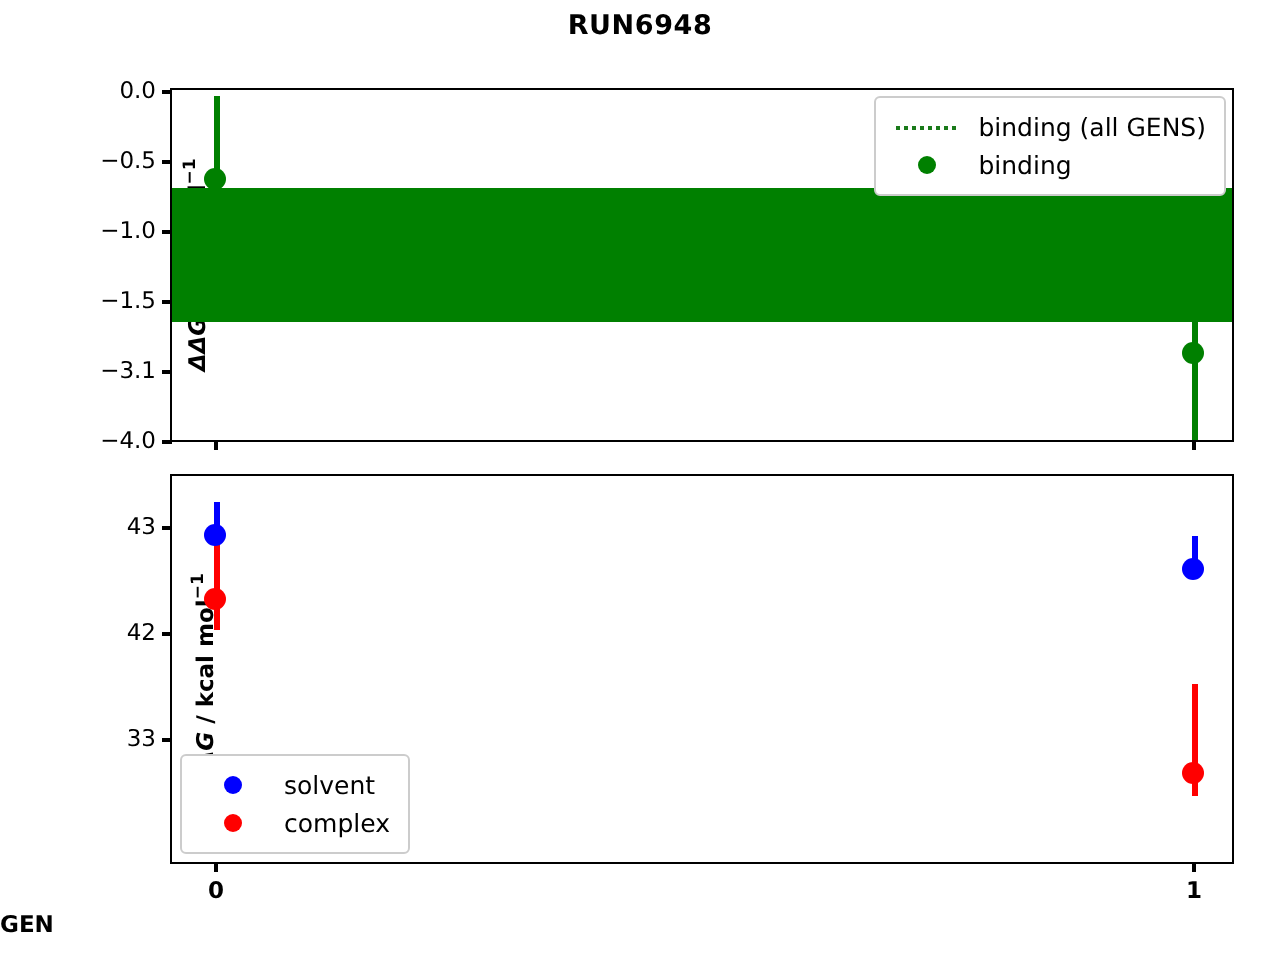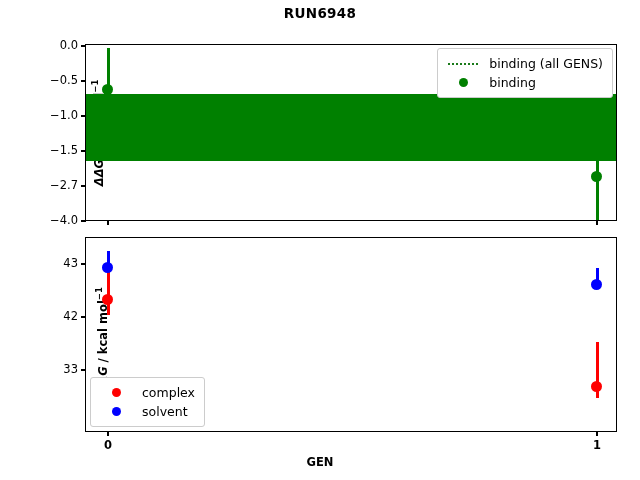--- a/index.html
+++ b/index.html
@@ -37,21 +37,21 @@
   
   .ylabel{
     position:absolute;
     transform-origin:center center;
     transform:rotate(-90deg);
     font-size:11.5px;font-weight:bold;color:#000;white-space:nowrap;text-align:center;
   }
   #ylabel-top{left:-78px;top:80px;width:180px;}
   #ylabel-bottom{left:-74px;top:90px;width:180px;}
   .xlabel{
-    position:absolute;left:0;top:455px;width:640px;text-align:center;
+    position:absolute;left:0;top:455px;width:640px;
     font-size:11.5px;font-weight:bold;color:#000;
   }
   .sup{font-size:8.5px;vertical-align:super;}
   .ital{font-style:italic;}
 
   
   .band{position:absolute;}
   .errbar{position:absolute;width:3px;margin-left:-1.5px;}
   .dot{position:absolute;border-radius:50%;}
 
@@ -95,21 +95,21 @@
     <div class="ytick" style="top:71px;">
       <span class="mark"></span>
       <span class="lbl">−1.0</span>
     </div>
     <div class="ytick" style="top:106px;">
       <span class="mark"></span>
       <span class="lbl">−1.5</span>
     </div>
     <div class="ytick" style="top:141px;">
       <span class="mark"></span>
-      <span class="lbl">−2.7</span>
+      <span class="lbl">−3.1</span>
     </div>
     <div class="ytick" style="top:176px;">
       <span class="mark"></span>
       <span class="lbl">−4.0</span>
     </div>
 
     <div class="plotarea">
 
       <div class="band" style="left:0;top:49px;width:532px;height:67px;background:#008000;"></div>
 
@@ -182,28 +182,28 @@
       <span class="lbl">0</span>
     </div>
     <div class="xtick" style="left:511px;">
       <span class="mark"></span>
       <span class="lbl">1</span>
     </div>
 
     <div class="legend" id="legend-bottom">
       <div class="row">
         <span class="key">
+            <span class="key-dot" style="background:#0000ff;"></span>
+          </span>
+        <span class="txt">solvent</span>
+      </div>
+      <div class="row">
+        <span class="key">
             <span class="key-dot" style="background:#ff0000;"></span>
           </span>
         <span class="txt">complex</span>
       </div>
-      <div class="row">
-        <span class="key">
-            <span class="key-dot" style="background:#0000ff;"></span>
-          </span>
-        <span class="txt">solvent</span>
-      </div>
     </div>
   </div>
 
   <div class="xlabel">GEN</div>
 
 </div>
 
 </body></html>

